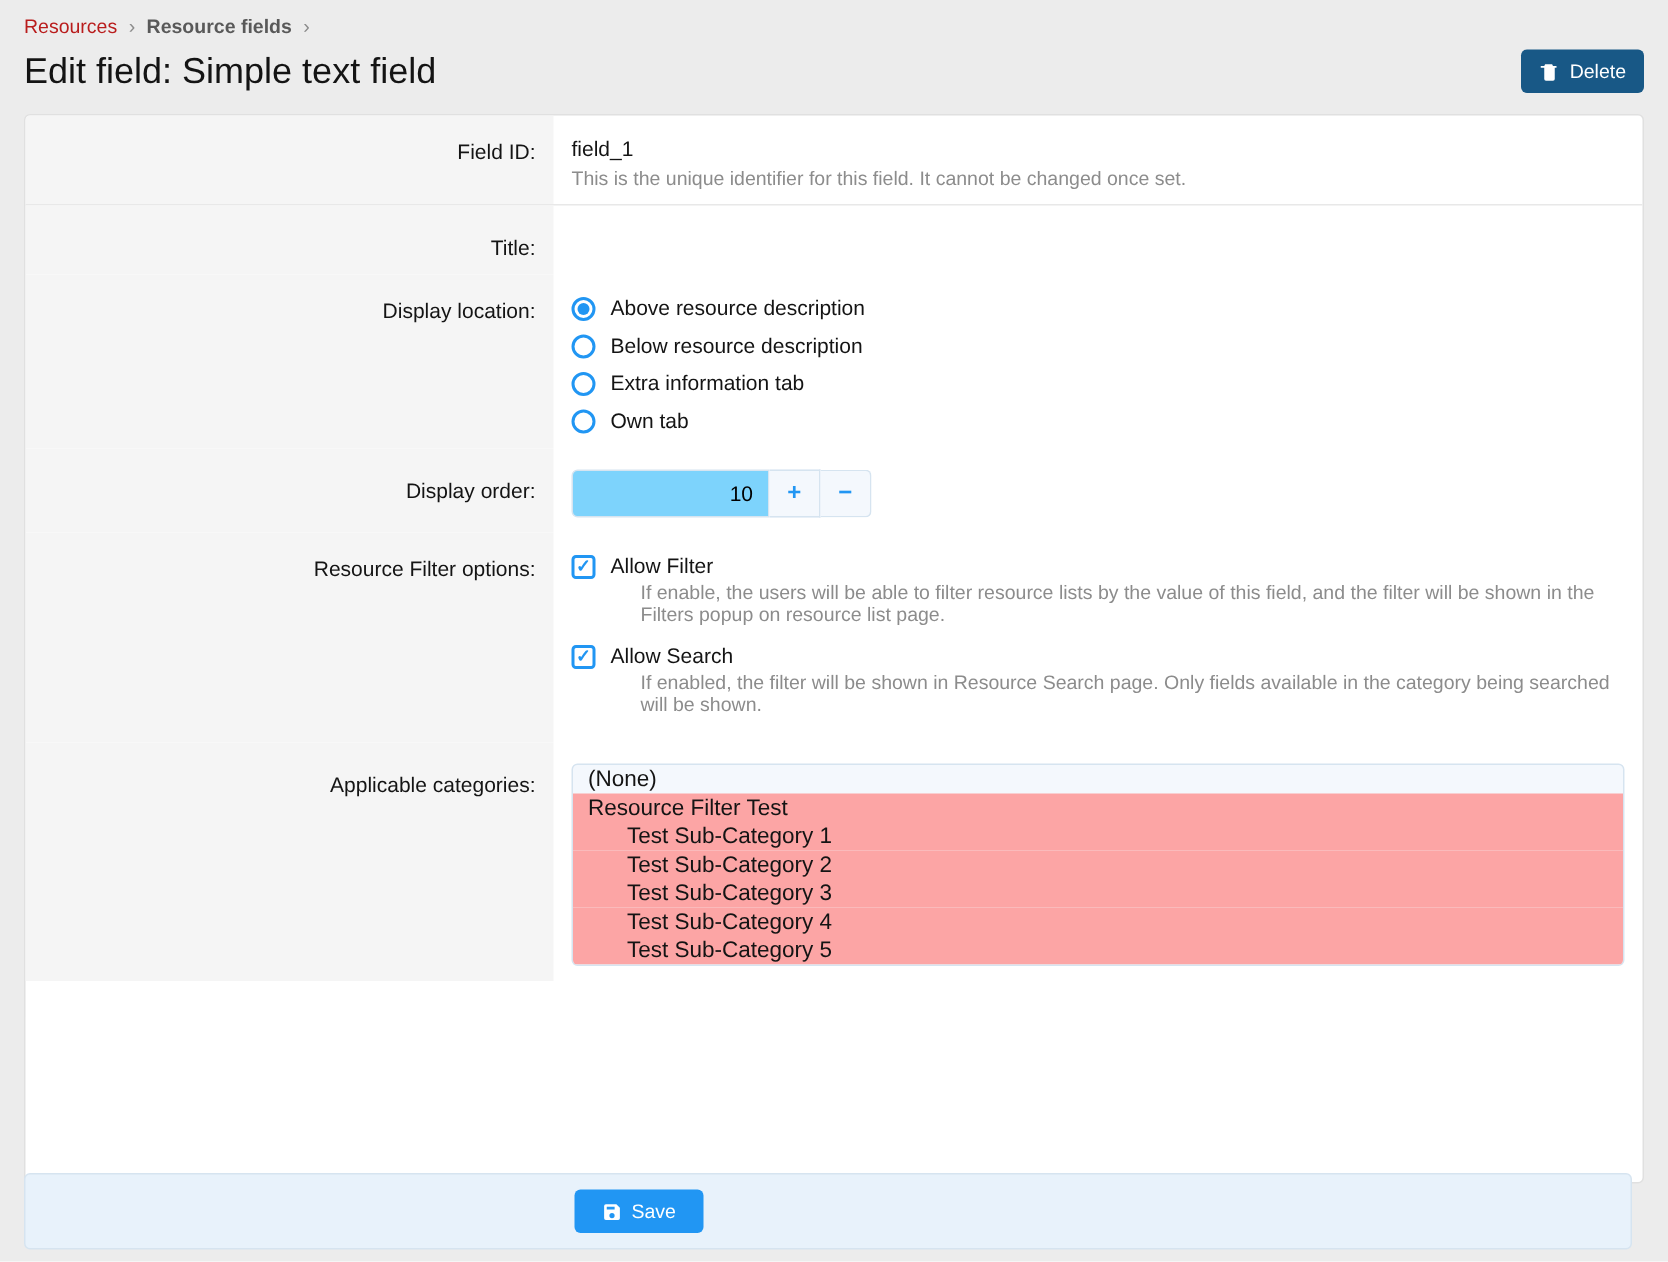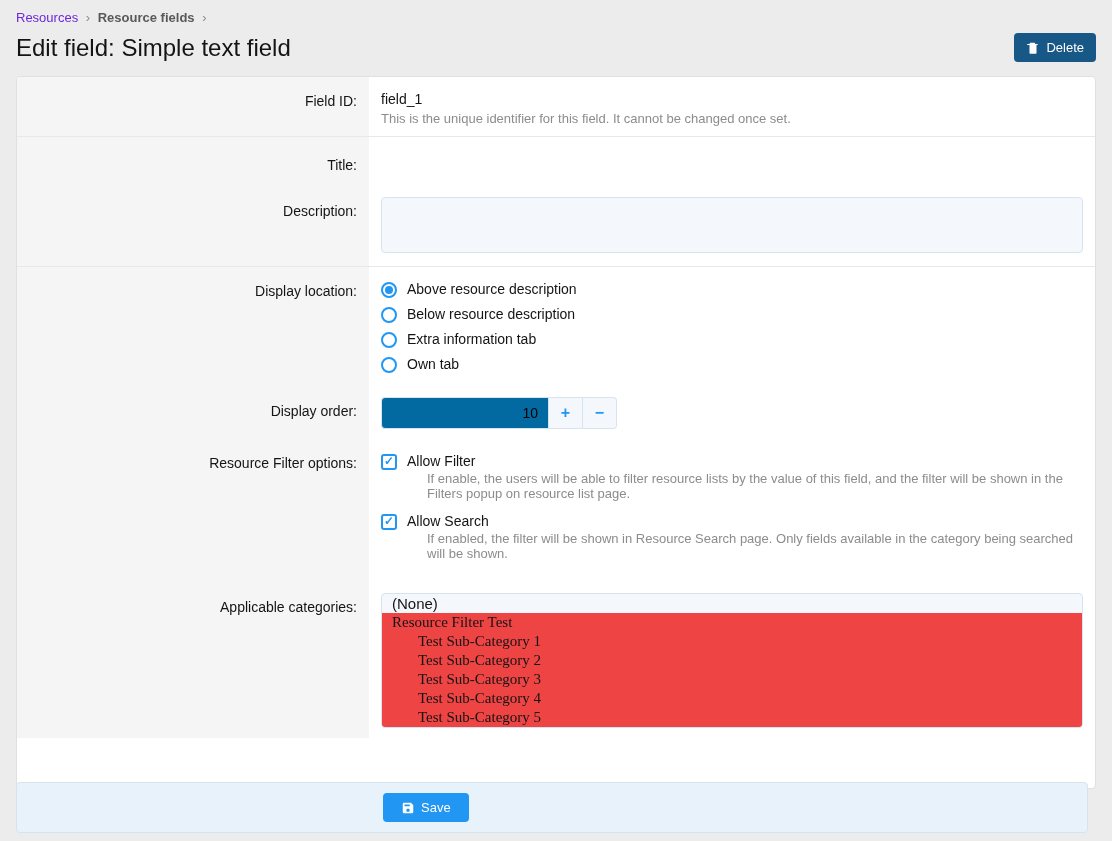--- a/index.html
+++ b/index.html
@@ -11,21 +11,21 @@
   width: 1112px;
   height: 841px;
   overflow: hidden;
   position: relative;
 }
 .breadcrumb {
   padding: 10px 16px 0 16px;
   font-size: 13px;
   color: #8c8c8c;
 }
-.breadcrumb a { color: #6d28d9; text-decoration: none; }
+.breadcrumb a { color: #b91c1c; text-decoration: none; }
 .breadcrumb .sep { margin: 0 4px; color: #8c8c8c; }
 .breadcrumb .current { color: #595959; font-weight: 600; }
 .page-header {
   display: flex;
   justify-content: space-between;
   align-items: center;
   padding: 8px 16px 14px 16px;
 }
 .page-title { font-size: 24px; font-weight: 400; color: #141414; }
 .btn { display: inline-flex; align-items: center; border-radius: 4px; font-size: 13px; padding: 7px 12px; cursor: pointer; border: none; color: #fff; }
@@ -81,34 +81,34 @@
   margin-right: 10px; margin-top: 1px; flex-shrink: 0; position: relative;
 }
 .check-box.checked::after {
   content: "✓"; position: absolute; color: #2196f3; font-size: 12px;
   font-weight: bold; top: -2px; left: 1px;
 }
 .opt-label { font-size: 14px; }
 .opt-hint { color: #8c8c8c; font-size: 13px; margin-top: 2px; margin-left: 20px; }
 .spinner { display: flex; }
 .spinner input {
-  width: 168px; text-align: right; background: #0369a1; border: 1px solid #d6e4f0;
+  width: 132px; text-align: right; background: #7dd3fc; border: 1px solid #d6e4f0;
   border-radius: 4px 0 0 4px; padding: 7px 10px; font-size: 14px;
 }
 .spinner button {
   width: 34px; background: #f4f8fd; border: 1px solid #d6e4f0; border-left: none;
   color: #2196f3; font-size: 16px; font-weight: bold; cursor: pointer;
 }
 .spinner button:last-child { border-radius: 0 4px 4px 0; }
 .cat-list {
   border: 1px solid #d6e4f0; border-radius: 4px; background: #f4f8fd;
   overflow-y: auto;
 }
 .cat-item { padding: 1px 10px; font-size: 15px; cursor: pointer; }
-.cat-item.selected { background: #ef4444; font-family: Liberation Serif, serif; }
+.cat-item.selected { background: #fca5a5; }
 .cat-item.indent1 { padding-left: 36px; }
 .save-bar {
   position: absolute; bottom: 8px; left: 16px; right: 24px;
   background: #e8f2fb; border: 1px solid #d6e4f0; border-radius: 4px;
   padding: 10px 0; text-align: left; padding-left: 366px;
 }
 .save-bar .btn { padding: 7px 18px; }
 </style>
 </head>
 <body>
@@ -137,26 +137,20 @@
     <div class="val">
       <div>field_1</div>
       <div class="hint">This is the unique identifier for this field. It cannot be changed once set.</div>
     </div>
   </div>
 
   <div class="frow">
     <div class="lab padtop">Title:</div>
   </div>
 
-  <div class="frow divider">
-    <div class="lab padtop">Description:</div>
-    <div class="val">
-      <textarea class="textarea-input" style=""></textarea>
-    </div>
-  </div>
 
   <div class="frow">
     <div class="lab">Display location:</div>
     <div class="val" id="display-location-opts">
         <div class="radio-opt">
           <div class="radio-circle checked"></div>
           <div class="opt-label">Above resource description</div>
         </div>
         <div class="radio-opt">
           <div class="radio-circle"></div>

